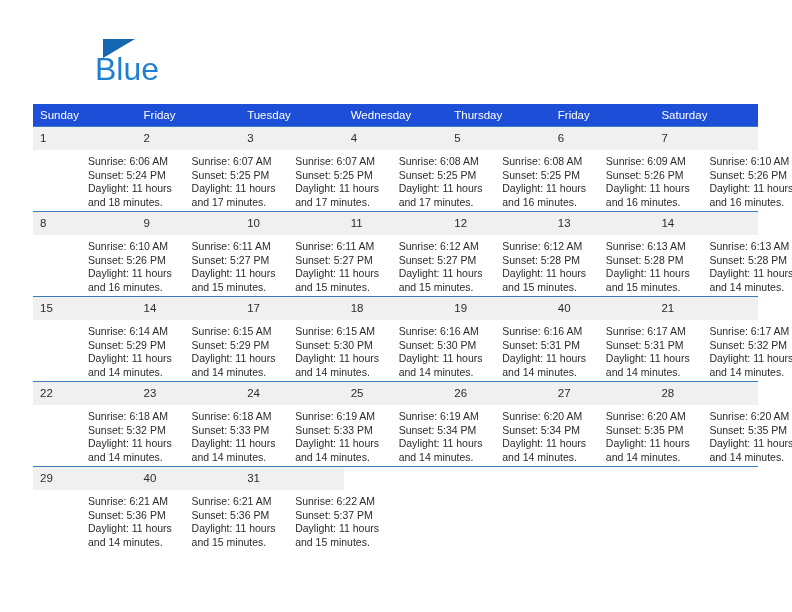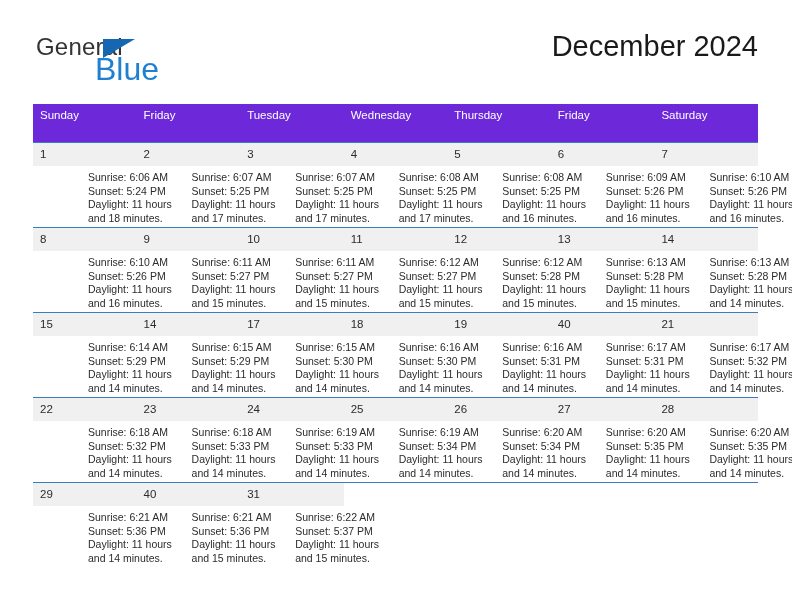--- a/index.html
+++ b/index.html
@@ -88,27 +88,27 @@
   
   .calendar {
     position: absolute;
     left: 33px;
     top: 104px;
     width: 725px;
     border-collapse: collapse;
     table-layout: fixed;
   }
   .calendar th {
-    background: #6d28d9;
+    background: #1d4ed8;
     color: #ffffff;
     font-weight: normal;
     font-size: 11.5px;
     line-height: 14px;
     text-align: left;
-    padding: 4px 0 20px 7px;
+    padding: 4px 0 4px 7px;
     height: 13px;
     border: none;
   }
   .calendar td {
     vertical-align: top;
     padding: 0;
     border-top: 1px solid #3a7cbe;
     border-right: none;
     height: 84px;
     background: #ffffff;
@@ -133,27 +133,25 @@
   .empty .daynum { background: #ffffff; }
 </style>
 </head>
 <body>
 
 <div class="page">
 
   <div class="header">
 
     <div class="brand">
-      <span class="brand-general">General</span>
       <span class="brand-triangle"></span>
       <span class="brand-blue">Blue</span>
     </div>
 
     <div class="title-wrap">
-      <h1 class="cal-title">December 2024</h1>
     </div>
 
   </div>
 
   <table class="calendar">
     <thead>
       <tr>
         <th>Sunday</th>
         <th>Friday</th>
         <th>Tuesday</th>

